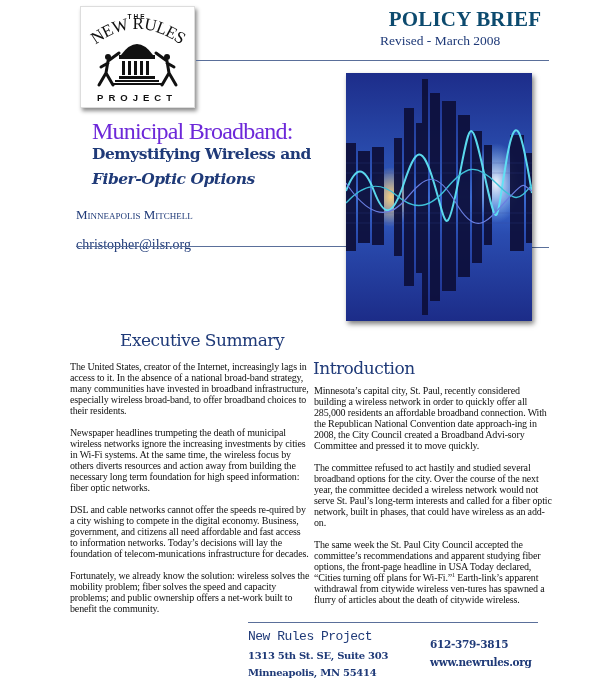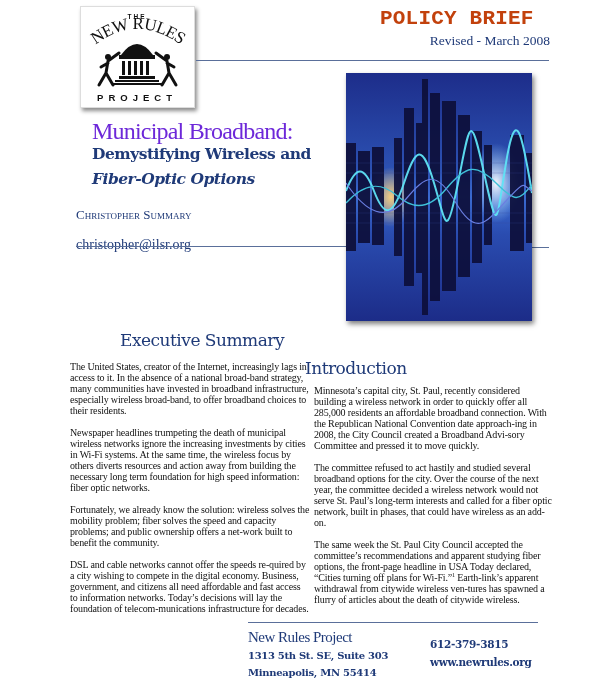--- a/index.html
+++ b/index.html
@@ -12,25 +12,25 @@
     
     #logo {
       position: absolute; left: 80px; top: 6px; width: 113px; height: 100px;
       background: #fff; border: 1px solid #ddd;
       box-shadow: 2px 3px 4px rgba(0,0,0,0.45);
     }
     #logo svg { width: 100%; height: 100%; display: block; }
 
     
     #policy-brief {
-      position: absolute; left: 380px; top: 7px; width: 170px; text-align: left;
-      font-family: Liberation Mono, monospace; font-weight: bold; font-size: 21px; color: #c2410c; letter-spacing: 0.2px;
+      position: absolute; left: 380px; top: 7px; width: 170px; text-align: center;
+      font-family: Liberation Serif, serif; font-weight: bold; font-size: 21px; color: #0c4a6e; letter-spacing: 0.2px;
     }
     #revised {
-      position: absolute; left: 380px; top: 33px; width: 170px; text-align: right;
+      position: absolute; left: 380px; top: 33px; width: 170px; text-align: left;
       font-size: 13.5px; color: #1f3a78;
     }
 
     
     #title-main {
       position: absolute; left: 92px; top: 118px; font-size: 24px; color: #6d28d9; white-space: nowrap;
       font-family: Liberation Serif, serif; letter-spacing: -0.8px;
     }
     #title-sub1, #title-sub2 {
       position: absolute; left: 92px; font-size: 15.5px; font-weight: bold; color: #1f3a78; white-space: nowrap;
@@ -52,33 +52,33 @@
       box-shadow: 2px 3px 5px rgba(0,0,0,0.5); overflow: hidden;
       background: linear-gradient(180deg, #1d2d8a 0%, #2c52b4 40%, #3a6ad0 50%, #2a4cb0 65%, #1c2c88 100%);
     }
     #cover-image svg { width: 100%; height: 100%; display: block; }
 
     
     .section-heading {
       position: absolute; font-family: "DejaVu Serif", serif; font-size: 17px; color: #1f3a78; letter-spacing: -0.5px; white-space: nowrap;
     }
     #exec-heading { left: 72px; top: 330px; margin-left: 48px; }
-    #intro-heading { left: 305px; top: 358px; text-align: right; }
+    #intro-heading { left: 313px; top: 358px; text-align: right; }
 
     .col {
       position: absolute; font-size: 10px; line-height: 11px; color: #111; letter-spacing: -0.15px;
     }
     .col p { margin: 0 0 11px 0; }
     #exec-col { left: 70px; top: 361px; width: 240px; }
     #intro-col { left: 314px; top: 385px; width: 240px; }
     sup { font-size: 6px; line-height: 0; vertical-align: super; }
 
     
     #footer-org {
-      position: absolute; left: 248px; top: 629px; font-family: Liberation Serif, serif; font-size: 15px; color: #1f3a78; letter-spacing: -0.5px;
+      position: absolute; left: 248px; top: 629px; font-family: Liberation Mono, monospace; font-size: 13px; color: #1f3a78; letter-spacing: -0.5px;
     }
     #footer-addr1, #footer-addr2 {
       position: absolute; left: 248px; font-family: "DejaVu Serif", serif; font-size: 10px; font-weight: bold; color: #1f3a78; letter-spacing: -0.3px;
     }
     #footer-addr1 { top: 650px; }
     #footer-addr2 { top: 667px; }
     #footer-phone, #footer-web {
       position: absolute; left: 430px; font-family: "DejaVu Serif", serif; font-size: 10.5px; font-weight: bold; color: #1f3a78; letter-spacing: -0.3px;
     }
     #footer-phone { top: 638px; }
@@ -116,21 +116,21 @@
 
 <div id="policy-brief">POLICY BRIEF</div>
 <div id="revised">Revised - March 2008</div>
 
 <div class="rule" style="left:196px; top:60px; width:353px;"></div>
 
 <div id="title-main">Municipal Broadband:</div>
 <div id="title-sub1">Demystifying Wireless and</div>
 <div id="title-sub2">Fiber-Optic Options</div>
 
-<div id="author-name">Christopher Summary</div>
+<div id="author-name">Minneapolis Mitchell</div>
 <div id="author-email">christopher@ilsr.org</div>
 
 <div class="rule" style="left:76px; top:246px; width:272px;"></div>
 <div class="rule" style="left:532px; top:247px; width:17px;"></div>
 
 <div id="cover-image">
   <svg viewBox="0 0 186 248" preserveAspectRatio="none">
     <defs>
       <radialGradient id="glow1" cx="0.5" cy="0.5" r="0.5">
         <stop offset="0" stop-color="#ffd27a" stop-opacity="0.95"></stop>
@@ -168,22 +168,22 @@
     <path d="M0,118 C10,92 18,92 28,118 S46,146 58,110 S76,70 88,110 S100,170 112,110 S124,36 138,100 S150,150 160,90 S176,60 186,120" fill="none" stroke="#5fe3f5" stroke-width="2" opacity="0.95"></path>
     <path d="M0,130 C20,108 36,110 50,122 S80,140 100,116 S130,90 150,110 S172,128 186,112" fill="none" stroke="#3fc0d8" stroke-width="1.4"></path>
     <path d="M0,110 C20,140 40,150 60,126 S90,96 110,130 S140,150 160,128 S176,112 186,118" fill="none" stroke="#6a7ee0" stroke-width="1.2"></path>
   </svg>
 </div>
 
 <div id="exec-heading" class="section-heading">Executive Summary</div>
 <div id="exec-col" class="col">
   <p>The United States, creator of the Internet, increasingly lags in access to it.  In the absence of a national broad-band strategy, many communities have invested in broadband infrastructure, especially wireless broad-band, to offer broadband choices to their residents.</p>
   <p>Newspaper headlines trumpeting the death of municipal wireless networks ignore the increasing investments by cities in Wi-Fi systems.  At the same time, the wireless focus by others diverts resources and action away from building the necessary long term foundation for high speed information: fiber optic networks.</p>
+  <p>DSL and cable networks cannot offer the speeds re-quired by a city wishing to compete in the digital economy.  Business, government, and citizens all need affordable and fast access to information networks.  Today’s decisions will lay the foundation of telecom-munications infrastructure for decades.</p>
   <p>Fortunately, we already know the solution: wireless solves the mobility problem; fiber solves the speed and capacity problems; and public ownership offers a net-work built to benefit the community.</p>
-  <p>DSL and cable networks cannot offer the speeds re-quired by a city wishing to compete in the digital economy.  Business, government, and citizens all need affordable and fast access to information networks.  Today’s decisions will lay the foundation of telecom-munications infrastructure for decades.</p>
 </div>
 
 <div id="intro-heading" class="section-heading">Introduction</div>
 <div id="intro-col" class="col">
   <p>Minnesota’s capital city, St. Paul, recently considered building a wireless network in order to quickly offer all 285,000 residents an affordable broadband connection.  With the Republican National Convention date approach-ing in 2008, the City Council created a Broadband Advi-sory Committee and pressed it to move quickly.</p>
   <p>The committee refused to act hastily and studied several broadband options for the city.  Over the course of the next year, the committee decided a wireless network would not serve St. Paul’s long-term interests and called for a fiber optic network, built in phases, that could have wireless as an add-on.</p>
   <p><span>The same week the St. Paul City Council accepted the committee’s recommendations and apparent studying fiber options, the front-page headline in USA Today declared, “Cities turning off plans for Wi-Fi.”</span><sup>1</sup><span>  Earth-link’s apparent withdrawal from citywide wireless ven-tures has spawned a flurry of articles about the death of citywide wireless.</span></p>
 </div>
 
 <div class="rule" style="left:248px; top:622px; width:290px;"></div>

